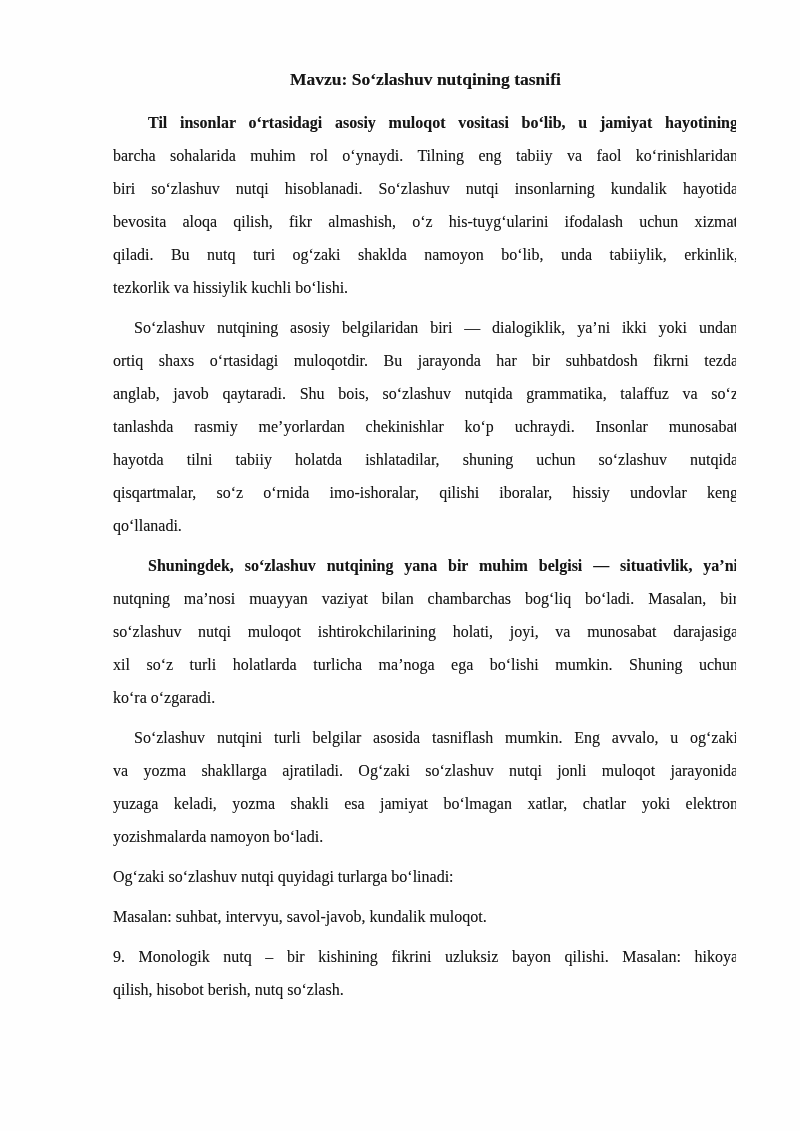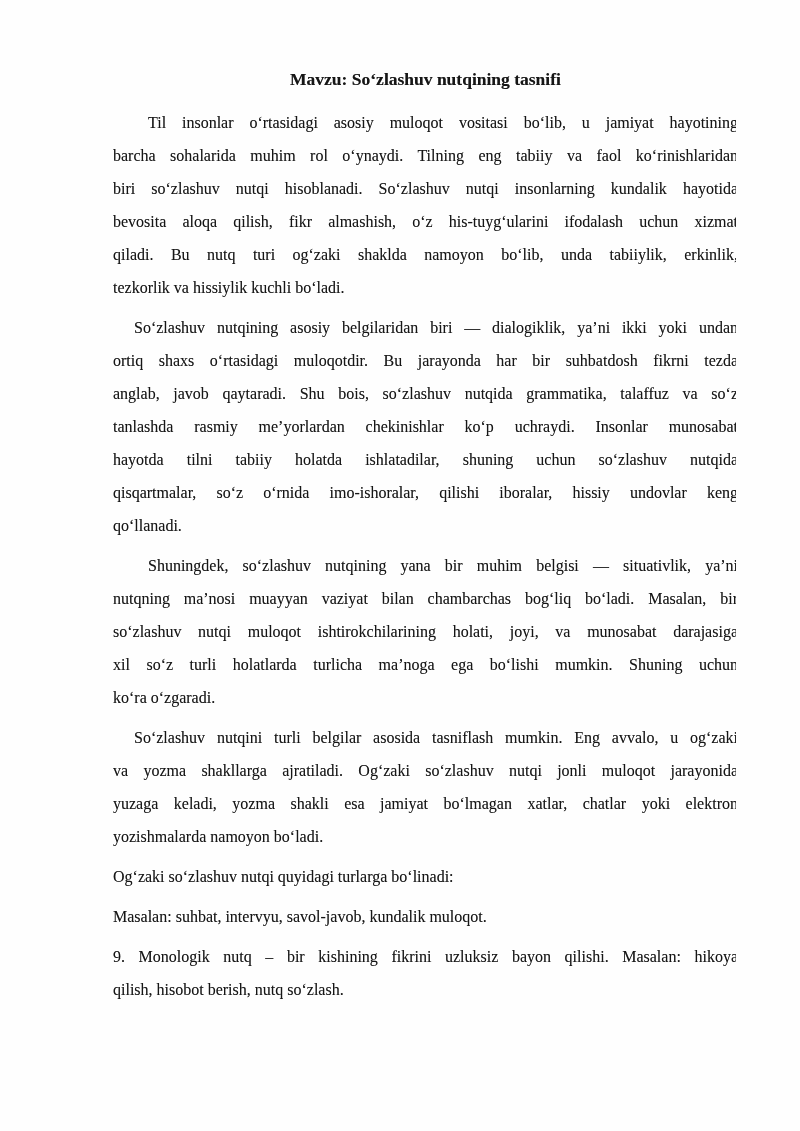--- a/index.html
+++ b/index.html
@@ -44,36 +44,36 @@
     text-align: justify;
     text-align-last: justify;
     -moz-text-align-last: justify;
     overflow: hidden;
     max-height: 33px;
   }
   .tline.tlast {
     text-align-last: left;
     -moz-text-align-last: left;
   }
-  .indent-a .tline:first-child { padding-left: 35px; }
+  .indent-a .tline:first-child { padding-left: 35px; font-weight: bold; }
   .indent-b .tline:first-child { padding-left: 21px; }
 </style>
 </head>
 <body>
 
 <div class="page">
   <h1 class="doc-title">Mavzu: Soʻzlashuv nutqining tasnifi</h1>
 
   <div class="para indent-a">
       <div class="tline">Til insonlar oʻrtasidagi asosiy muloqot vositasi boʻlib, u jamiyat hayotining</div>
       <div class="tline">barcha sohalarida muhim rol oʻynaydi. Tilning eng tabiiy va faol koʻrinishlaridan</div>
       <div class="tline">biri soʻzlashuv nutqi hisoblanadi. Soʻzlashuv nutqi insonlarning kundalik hayotida</div>
       <div class="tline">bevosita aloqa qilish, fikr almashish, oʻz his-tuygʻularini ifodalash uchun xizmat</div>
       <div class="tline">qiladi. Bu nutq turi ogʻzaki shaklda namoyon boʻlib, unda tabiiylik, erkinlik,</div>
-      <div class="tline tlast">tezkorlik va hissiylik kuchli boʻladi.</div>
+      <div class="tline tlast">tezkorlik va hissiylik kuchli boʻlishi.</div>
     </div>
 
   <div class="para indent-b">
       <div class="tline">Soʻzlashuv nutqining asosiy belgilaridan biri — dialogiklik, yaʼni ikki yoki undan</div>
       <div class="tline">ortiq shaxs oʻrtasidagi muloqotdir. Bu jarayonda har bir suhbatdosh fikrni tezda</div>
       <div class="tline">anglab, javob qaytaradi. Shu bois, soʻzlashuv nutqida grammatika, talaffuz va soʻz</div>
       <div class="tline">tanlashda rasmiy meʼyorlardan chekinishlar koʻp uchraydi. Insonlar munosabat</div>
       <div class="tline">hayotda tilni tabiiy holatda ishlatadilar, shuning uchun soʻzlashuv nutqida</div>
       <div class="tline">qisqartmalar, soʻz oʻrnida imo-ishoralar, qilishi iboralar, hissiy undovlar keng</div>
       <div class="tline tlast">qoʻllanadi.</div>

